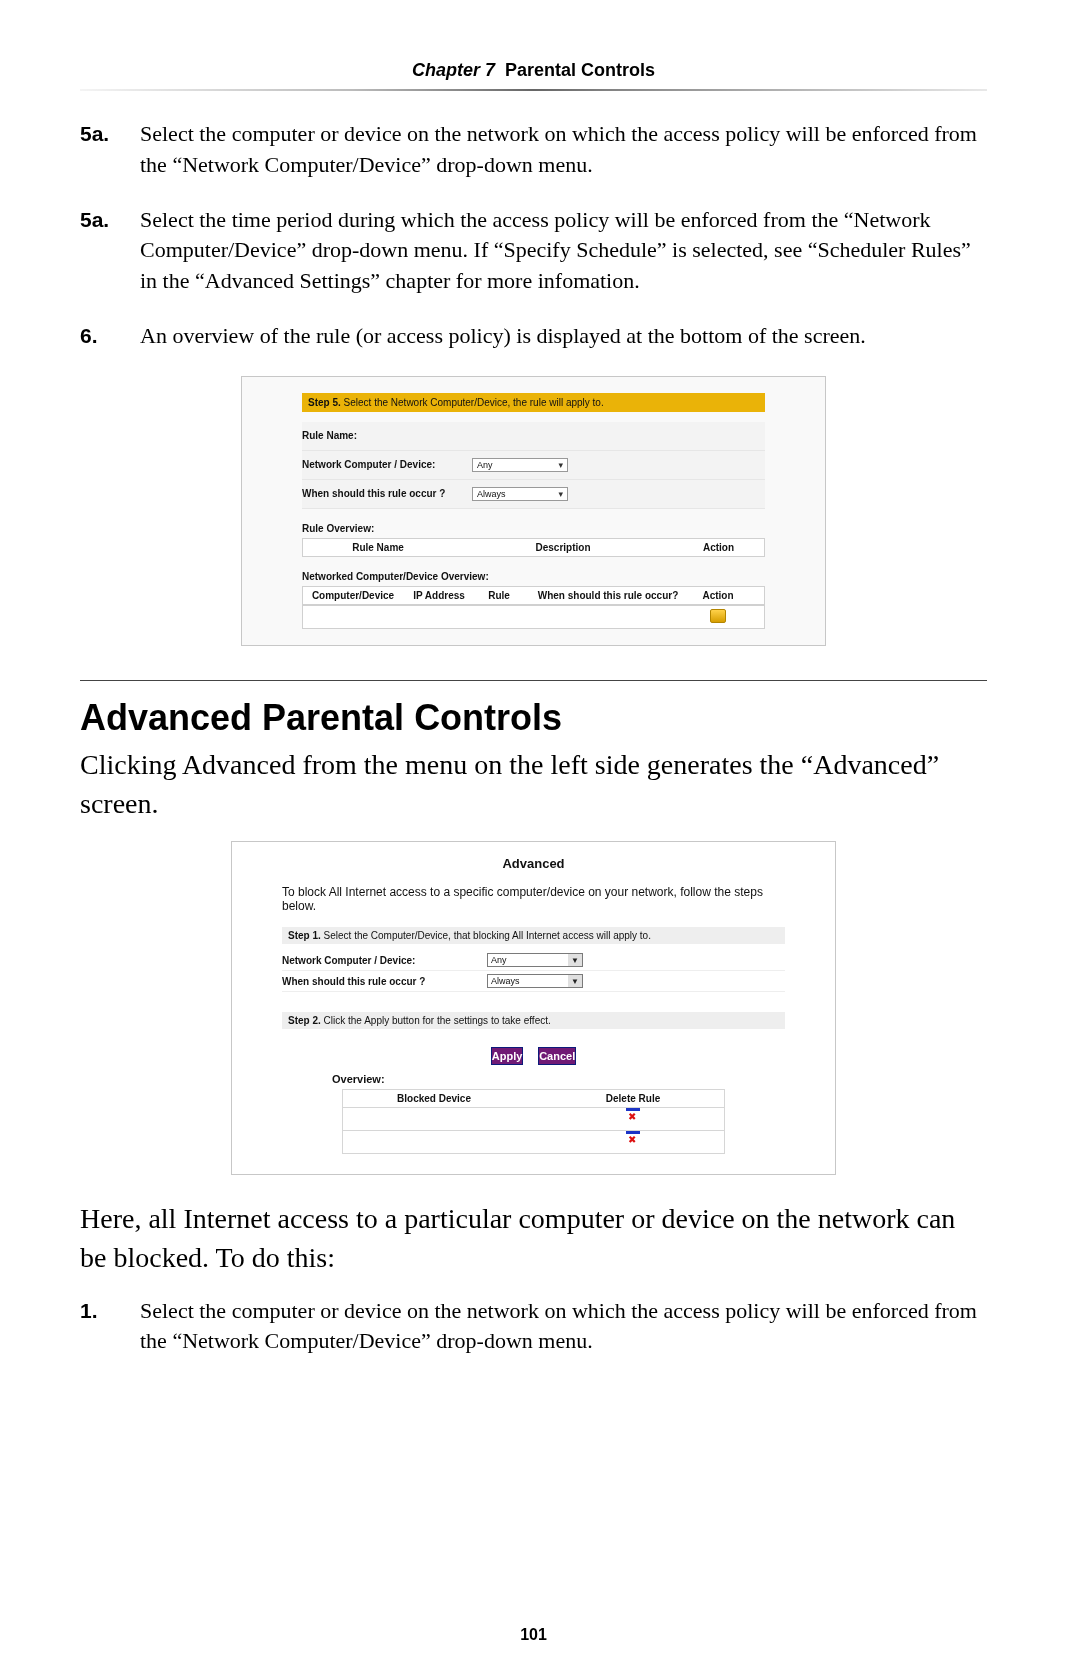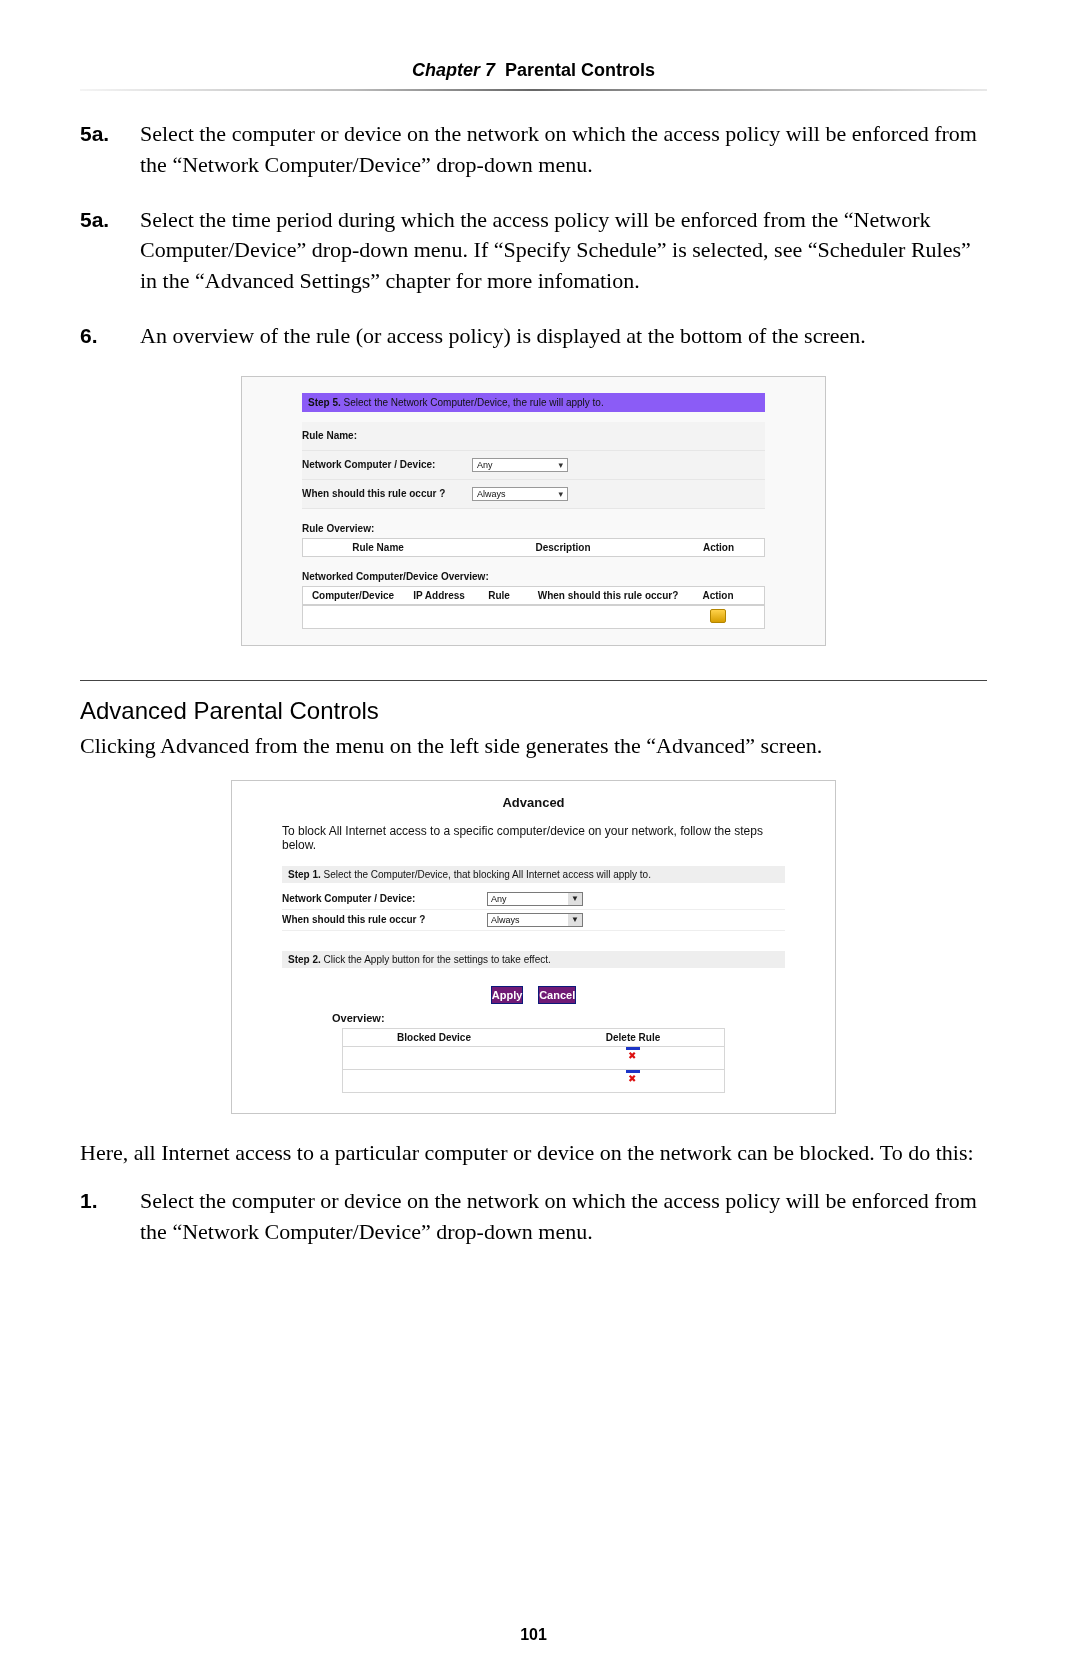--- a/index.html
+++ b/index.html
@@ -65,21 +65,21 @@
     grid-template-columns: 170px 1fr;
     align-items: center;
     border-bottom: 1px solid #e6e6e6;
     padding: 4px 0;
     min-height: 20px;
     background: #f3f3f3;
     margin: 0;
   }
   .fig-row > * { padding: 2px 0; }
   .fig-step-row {
-    background: #8b5cf6;
+    background: #eab308;
     padding: 4px 6px;
     margin: 4px 0 10px;
   }
   .fig-label { font-weight: bold; }
   .fig-select {
     display: inline-flex;
     align-items: center;
     justify-content: space-between;
     border: 1px solid #999;
     background: #fff;
@@ -100,23 +100,23 @@
   .ov-row { font-weight: normal; }
   .action-icon {
     display:inline-block;width:14px;height:12px;
     background: linear-gradient(#ffd24a,#d79e00);
     border:1px solid #b38500;border-radius:2px;
   }
 
   .sep-line { height:1px; background:#444; margin: 18px 0 16px; }
   .h2-adv {
     font-family: Arial, Helvetica, sans-serif;
-    font-weight: 400; font-size: 24px; margin: 0 0 6px;
-  }
-  .lead { font-size: 22px; line-height:1.4; margin-bottom: 18px; }
+    font-weight: 700; font-size: 36px; margin: 0 0 6px;
+  }
+  .lead { font-size: 28px; line-height:1.4; margin-bottom: 18px; }
 
   .figure-box2 {
     width: 605px;
     margin: 6px auto 24px;
     border: 1px solid #c7c7c7;
     background: #fff;
     font-family: Verdana, Arial, sans-serif;
     font-size: 10px;
     color: #111;
     padding: 14px 50px 20px;

